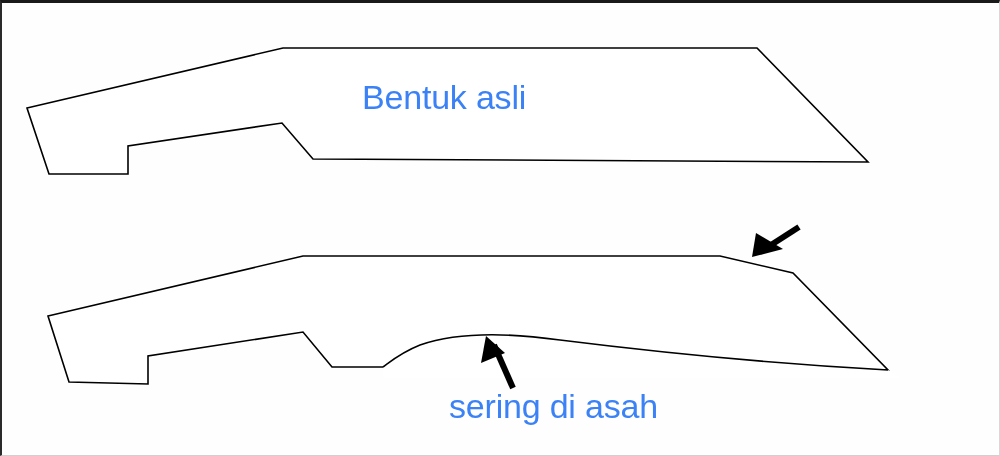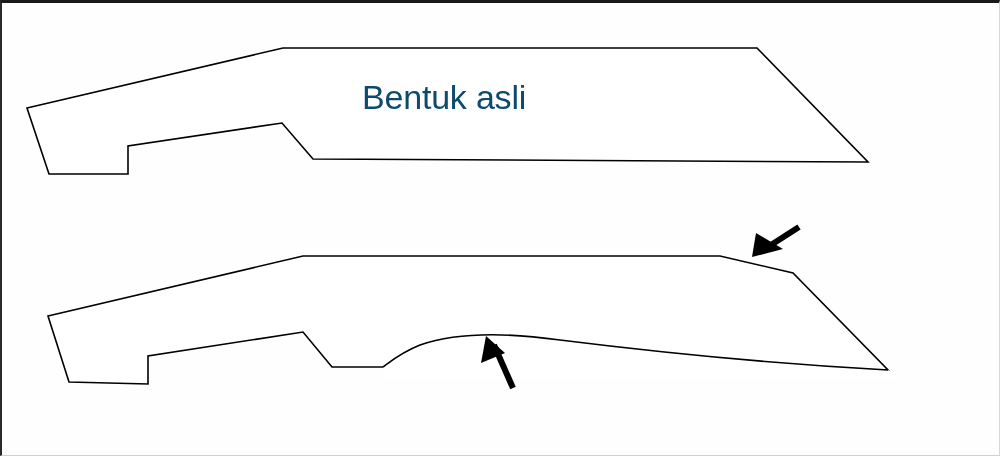--- a/index.html
+++ b/index.html
@@ -29,21 +29,21 @@
     border-bottom: 1px solid #d0d0d0;
     pointer-events: none;
   }
   #art {
     position: absolute;
     left: 0;
     top: 0;
   }
   .dia-label {
     position: absolute;
-    color: #0c4a6e;
+    color: #3b82f6;
     font-family: "Liberation Sans", sans-serif;
     font-size: 34px;
     line-height: 34px;
     white-space: nowrap;
     letter-spacing: -0.2px;
   }
   #label-bentuk-asli { left: 362px; top: 80px; }
   #label-sering-di-getok { left: 726px; top: 182px; }
   #label-sering-di-asah { left: 449px; top: 389px; }
   .outline-shape {
@@ -78,15 +78,16 @@
 
     <g>
       <line x1="513" y1="388" x2="494" y2="345" stroke="#000000" stroke-width="6" stroke-linecap="butt"></line>
       <polygon class="arrow-glyph" points="486,336 481,363 505,353"></polygon>
     </g>
   </svg>
 
   <div class="dia-label" id="label-bentuk-asli">Bentuk asli</div>
 
 
+  <div class="dia-label" id="label-sering-di-asah">sering di asah</div>
 
   <div id="frame-border"></div>
 </div>
 
 </body></html>

